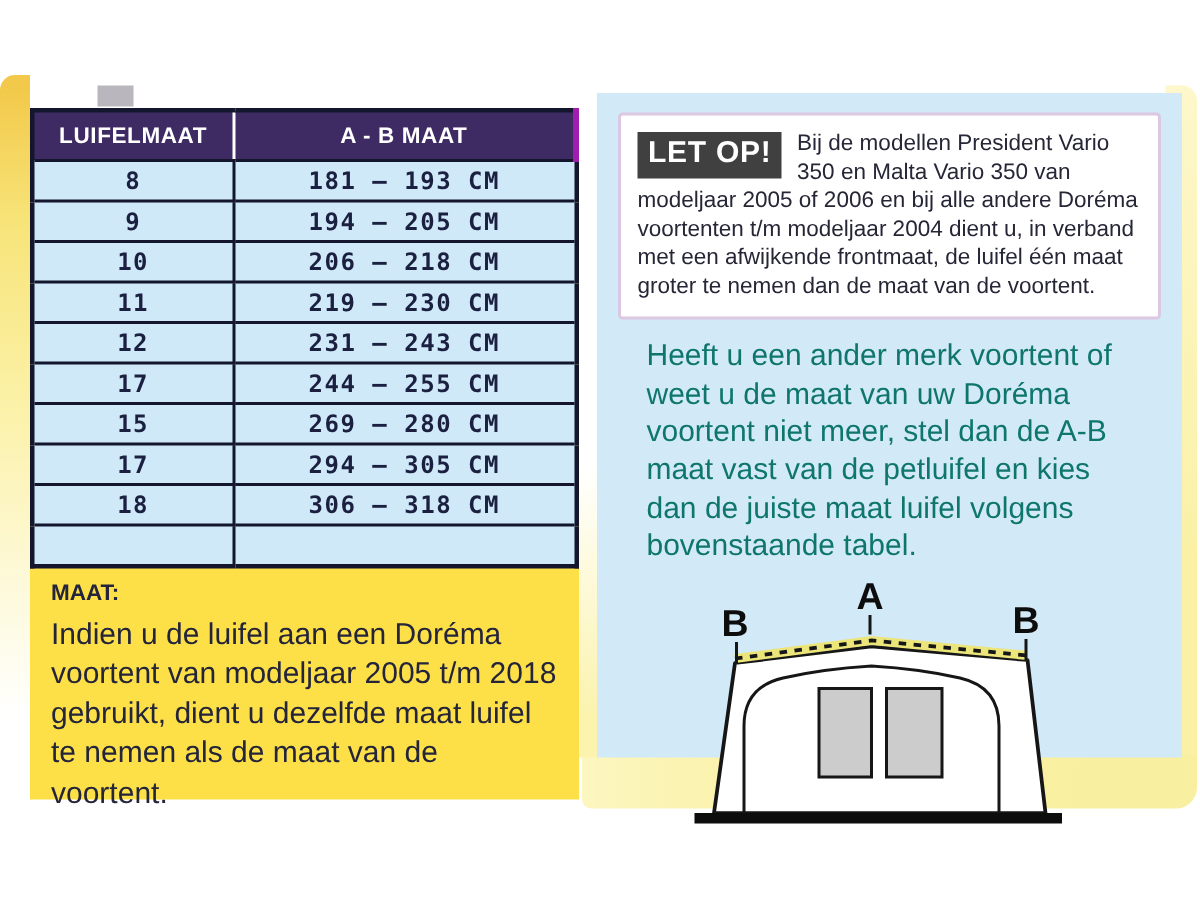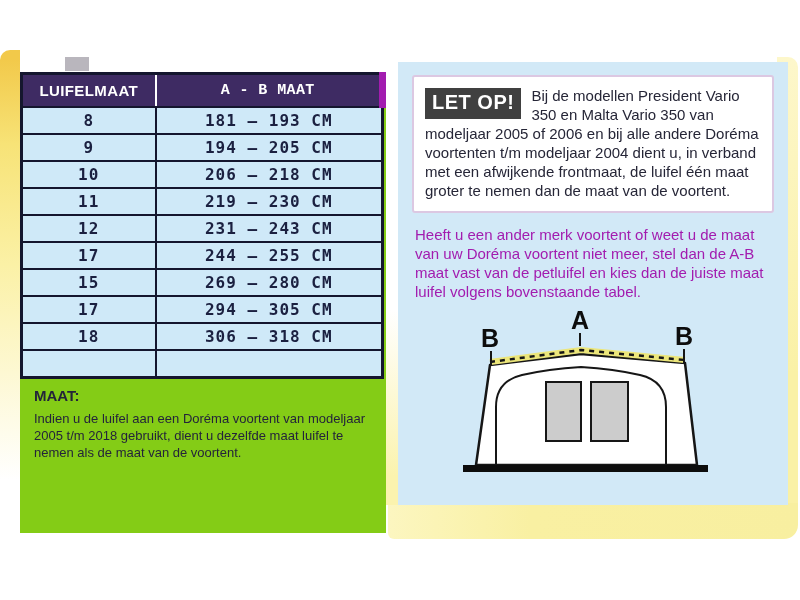--- a/index.html
+++ b/index.html
@@ -28,61 +28,61 @@
     position:absolute;left:386px;top:310px;width:12px;height:195px;
     background:linear-gradient(180deg,rgba(250,241,166,0) 0%,#fbf3ae 85%);
   }
   .scan-artifact{
     position:absolute;left:65px;top:57px;width:24px;height:14px;background:#b9b6bd;
   }
 
   
   .left-panel{
     position:absolute;left:20px;top:72px;width:366px;height:461px;
-    background:#84cc16;
+    background:#fde047;
   }
   table.size-table{border-collapse:collapse;width:366px;table-layout:fixed;}
   .size-table th{
     background:#3e2b63;color:#ffffff;height:29px;
     font-size:15px;font-weight:bold;letter-spacing:.4px;
     border-top:3px solid #14162e;border-bottom:2px solid #14162e;
   }
   .size-table th:first-child{border-left:3px solid #14162e;border-right:2px solid #ffffff;}
-  .size-table th:last-child{border-right:7px solid #a21caf;border-left:2px solid #ffffff;font-family:Liberation Mono, monospace;}
+  .size-table th:last-child{border-right:4px solid #a21caf;border-left:2px solid #ffffff;}
   .size-table td{
     height:23px;border:2px solid #14162e;background:#cfe9f8;
     text-align:center;vertical-align:middle;
     font-family:"DejaVu Sans Mono", monospace;font-weight:bold;
     font-size:16px;color:#1b2040;letter-spacing:1px;
   }
   .size-table td:first-child{border-left:3px solid #14162e;}
   .size-table td:last-child{border-right:3px solid #14162e;}
   .size-table tr:last-child td{border-bottom:3px solid #14162e;}
   .col-size{width:134px;}
   .maten-block{padding:8px 14px 0;color:#24243a;}
   .maten-title{font-size:15px;font-weight:bold;margin:0 0 6px;}
-  .maten-body{font-size:13px;line-height:1.32;margin:0;}
+  .maten-body{font-size:20px;line-height:1.32;margin:0;}
 
   
   .right-panel{
     position:absolute;left:398px;top:62px;width:390px;height:443px;
     background:#d2e9f7;
   }
   .letop-box{
     margin:13px 14px 10px;background:#ffffff;
     border:2px solid #dcc8e2;border-radius:3px;
     padding:9px 11px 11px;color:#262637;
     font-size:15px;line-height:1.27;
   }
   .letop-badge{
     float:left;background:#404040;color:#ffffff;
     font-weight:bold;font-size:20px;letter-spacing:.5px;
     padding:2px 7px 4px;margin:2px 10px 2px 0;
   }
-  .info-par{margin:12px 17px 0;font-size:15px;line-height:1.27;color:#a21caf;}
+  .info-par{margin:12px 33px 0;font-size:20px;line-height:1.27;color:#0f766e;}
   .diagram{display:block;margin:6px auto 0;}
 </style>
 </head>
 <body>
 
 <div class="left-strip"></div>
 <div class="right-strip"></div>
 <div class="bottom-band"></div>
 <div class="gap-strip"></div>
 <div class="scan-artifact"></div>

